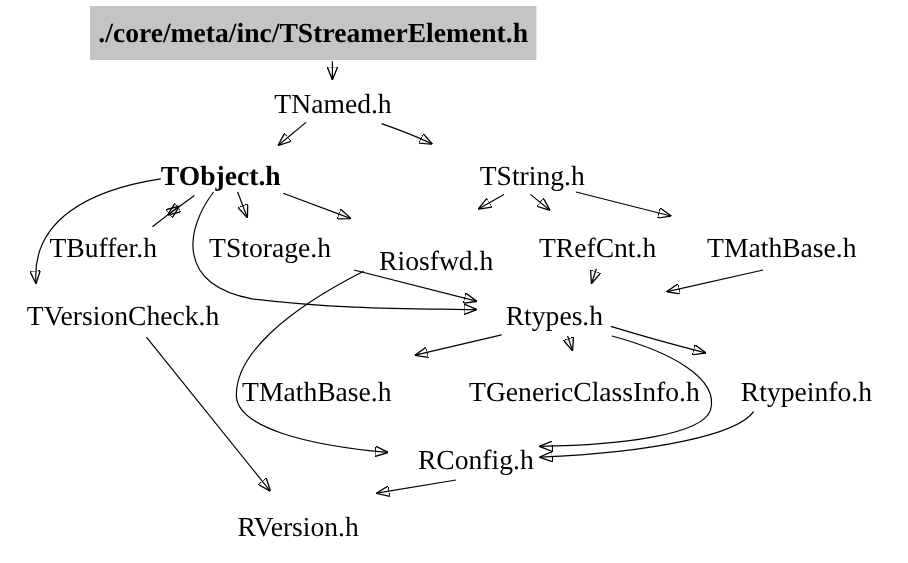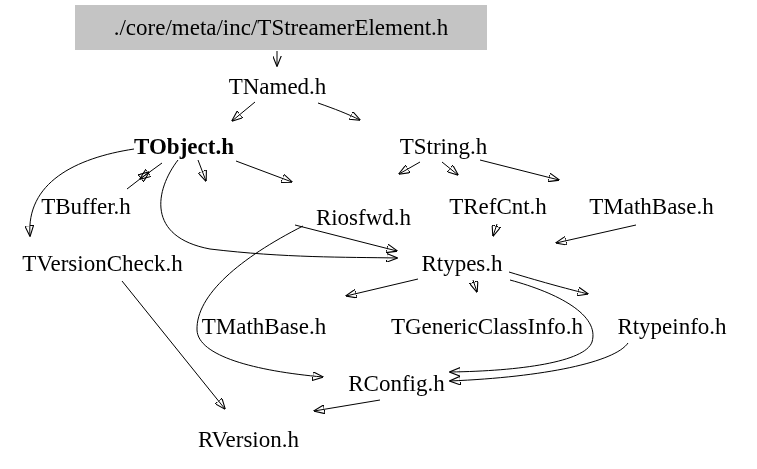--- a/index.html
+++ b/index.html
@@ -71,30 +71,31 @@
     <path d="M636,225 L556,243" marker-end="url(#arrow)"></path>
     <path d="M418,279 L346,296" marker-end="url(#arrow)"></path>
     <path d="M473,280 L477,292" marker-end="url(#arrow)"></path>
     <path d="M509,272 C545,283 572,290 588,294" marker-end="url(#arrow)"></path>
     <path d="M510,280 C558,293 600,315 592,342 C585,362 520,371 450,372" marker-end="url(#arrow)"></path>
     <path d="M628,343 C615,362 545,377 450,381" marker-end="url(#arrow)"></path>
     <path d="M380,400 L314,411" marker-end="url(#arrow)"></path>
     <path d="M122,281 L225,409" marker-end="url(#arrow)"></path>
   </svg>
 
-  <div class="node node-root" style="left:75px; top:5px; width:412px; height:45px; line-height:45px;">./core/meta/inc/TStreamerElement.h</div>
+  <div class="node node-root" style="left:75px; top:5px; width:372px; height:45px; line-height:45px;font-weight:bold;">./core/meta/inc/TStreamerElement.h</div>
 
   <div class="node" style="left:215px; top:73px; width:125px; height:27px; line-height:27px;">TNamed.h</div>
 
   <div class="node" style="left:130px; top:134px; width:108px; height:26px; line-height:26px;font-weight:bold;">TObject.h</div>
 
   <div class="node" style="left:394px; top:134px; width:99px; height:26px; line-height:26px;">TString.h</div>
 
   <div class="node" style="left:28px; top:193px; width:116px; height:28px; line-height:28px;">TBuffer.h</div>
 
+  <div class="node" style="left:159px; top:193px; width:132px; height:28px; line-height:28px;">TStorage.h</div>
 
   <div class="node" style="left:306px; top:204px; width:115px; height:28px; line-height:28px;">Riosfwd.h</div>
 
   <div class="node" style="left:439px; top:193px; width:118px; height:28px; line-height:28px;">TRefCnt.h</div>
 
   <div class="node" style="left:576px; top:193px; width:151px; height:28px; line-height:28px;">TMathBase.h</div>
 
   <div class="node" style="left:8px; top:250px; width:189px; height:28px; line-height:28px;">TVersionCheck.h</div>
 
   <div class="node" style="left:413px; top:250px; width:98px; height:28px; line-height:28px;">Rtypes.h</div>

